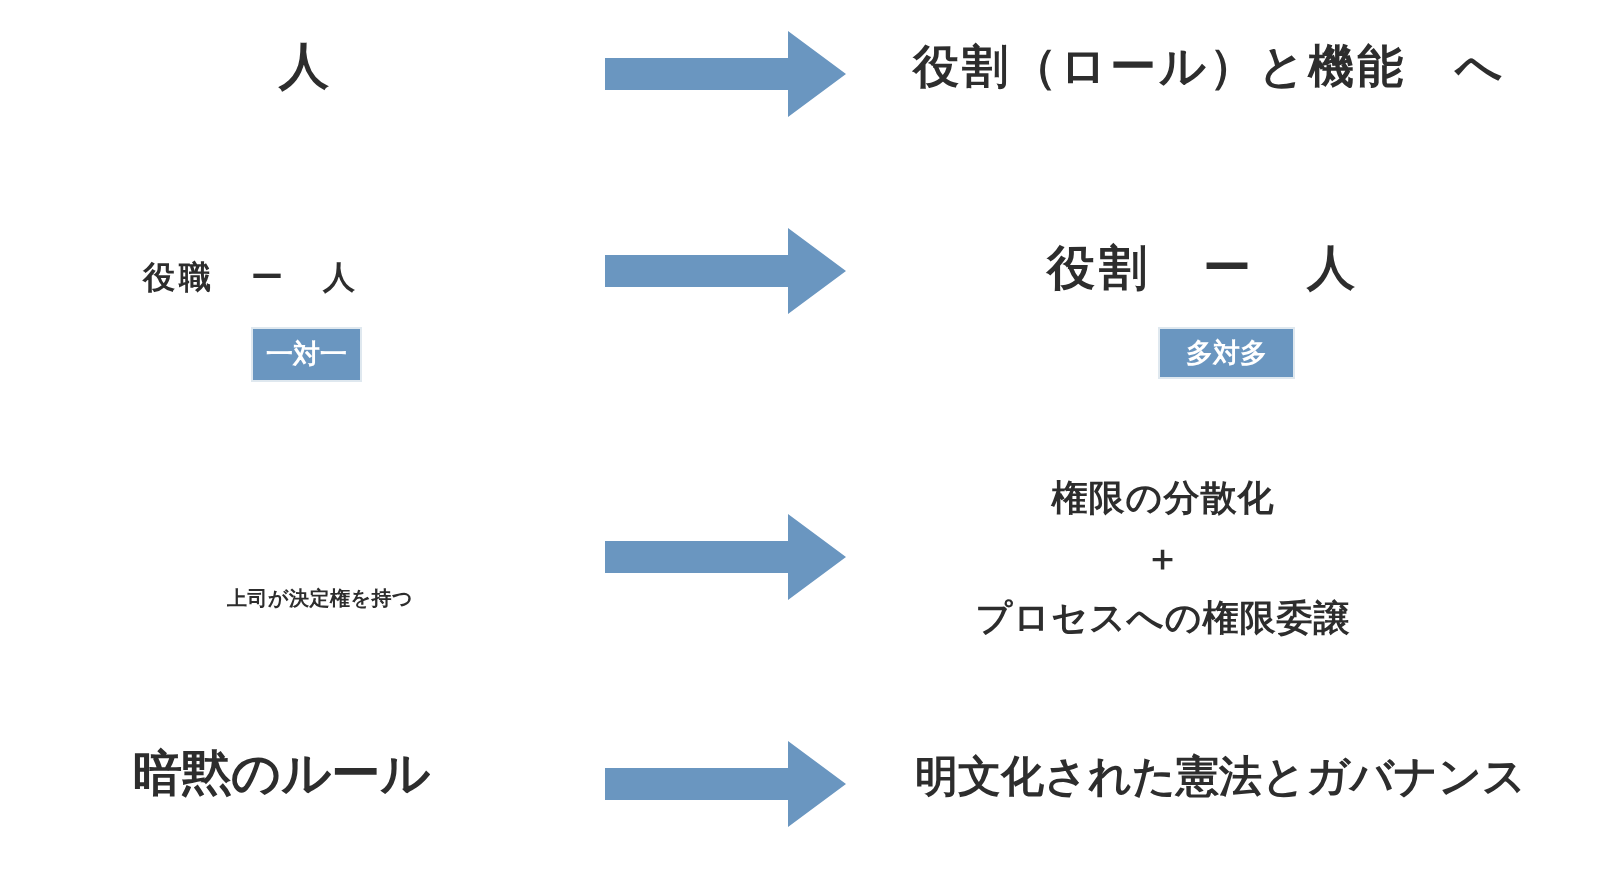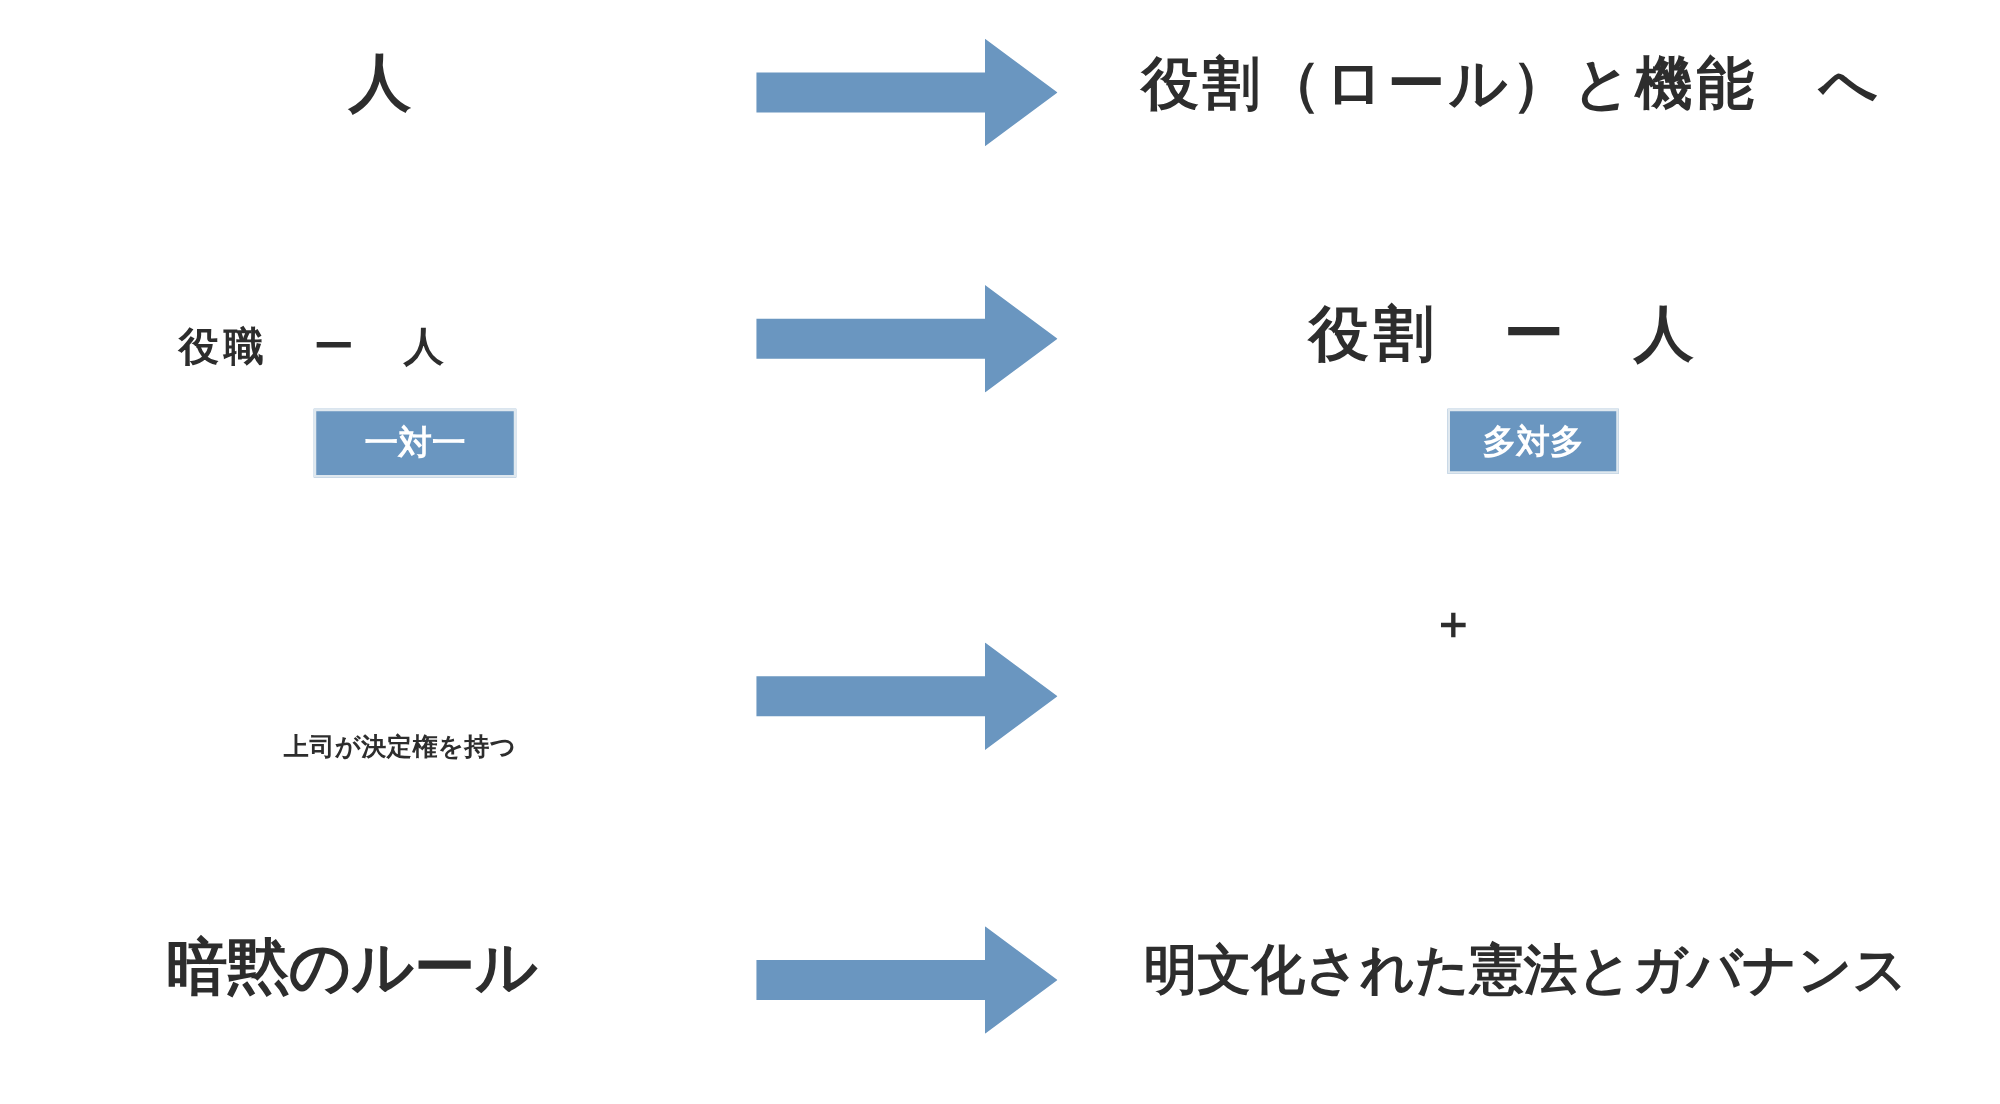--- a/index.html
+++ b/index.html
@@ -60,39 +60,41 @@
   <div class="label" style="left:279px; top:41px; font-size:50px;">人</div>
 
   <svg class="arrow" style="left:605px; top:31px;" width="241" height="86" viewBox="0 0 241 86">
     <polygon points="0,27 183,27 183,0 241,43 183,86 183,59 0,59"></polygon>
   </svg>
 
   <div class="label" style="left:913px; top:43px; font-size:46px; letter-spacing:3px;">役割（ロール）と機能　へ</div>
 
   <div class="label" style="left:143px; top:244px; font-size:32px; letter-spacing:4px;margin-top:17px;">役職　ー　人</div>
 
-  <div class="badge" style="left:251px; top:327px; width:162px; height:55px; font-size:27px;">一対一</div>
+  <div class="badge" style="left:251px; top:327px; width:111px; height:55px; font-size:27px;">一対一</div>
 
   <svg class="arrow" style="left:605px; top:228px;" width="241" height="86" viewBox="0 0 241 86">
     <polygon points="0,27 183,27 183,0 241,43 183,86 183,59 0,59"></polygon>
   </svg>
 
   <div class="label" style="left:1047px; top:244px; font-size:48px; letter-spacing:4px;">役割　ー　人</div>
 
   <div class="badge" style="left:1158px; top:327px; width:137px; height:52px; font-size:27px;">多対多</div>
 
 
   <div class="sublabel" style="left:227px; top:588px; font-size:20px; letter-spacing:0.5px;">上司が決定権を持つ</div>
 
   <svg class="arrow" style="left:605px; top:514px;" width="241" height="86" viewBox="0 0 241 86">
     <polygon points="0,27 183,27 183,0 241,43 183,86 183,59 0,59"></polygon>
   </svg>
 
   <div class="block" style="left:943px; top:468px; width:440px; line-height:60px; font-size:36px; letter-spacing:1px;">
+    <div>権限の分散化</div>
     <div>＋</div>
+    <div>プロセスへの権限委譲</div>
   </div>
 
   <div class="label" style="left:133px; top:749px; font-size:49px;font-family:Liberation Serif, serif;">暗黙のルール</div>
 
   <svg class="arrow" style="left:605px; top:741px;" width="241" height="86" viewBox="0 0 241 86">
     <polygon points="0,27 183,27 183,0 241,43 183,86 183,59 0,59"></polygon>
   </svg>
 
   <div class="label" style="left:915px; top:755px; font-size:43px;">明文化された憲法とガバナンス</div>
 

